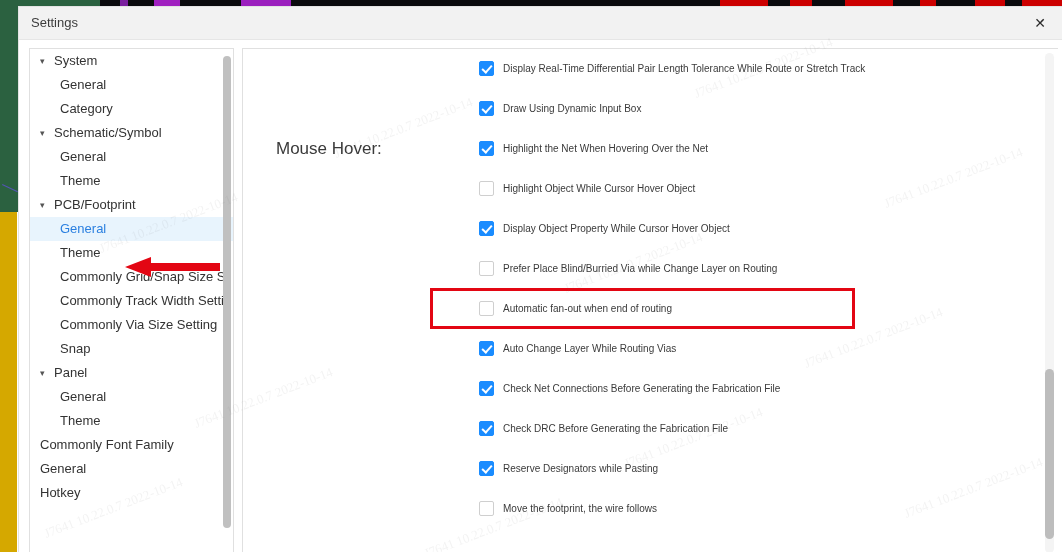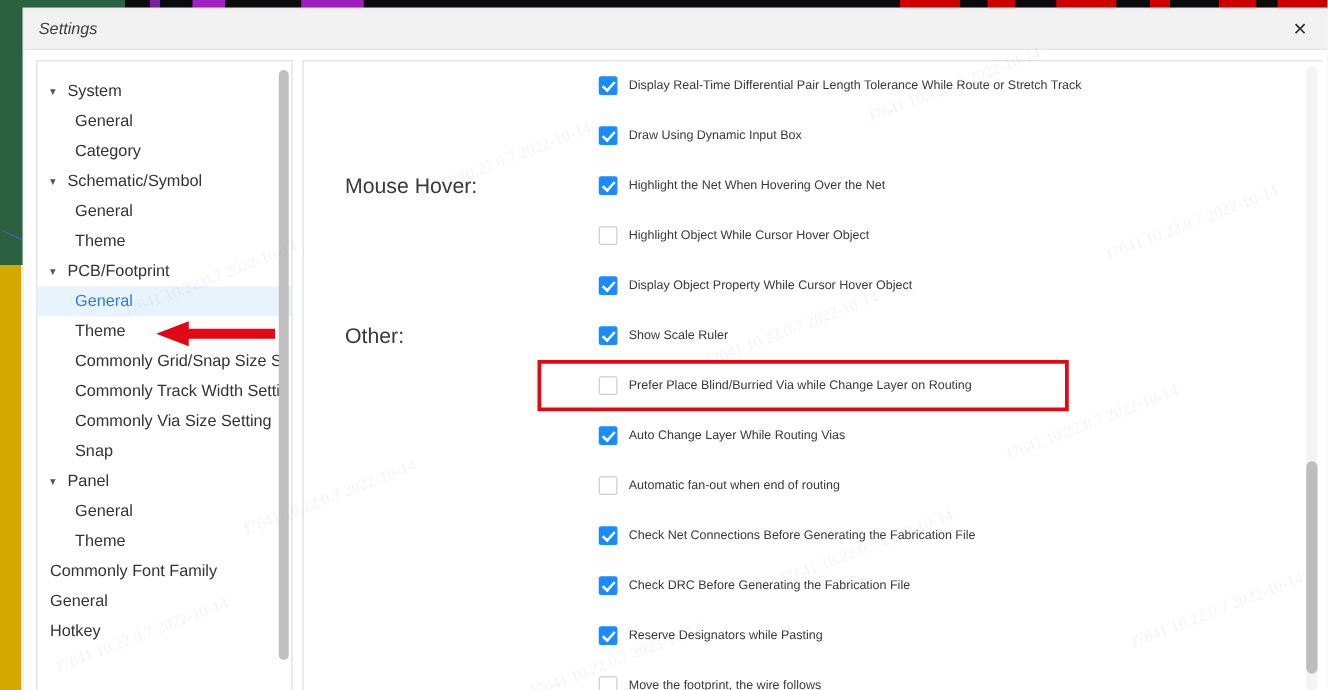--- a/index.html
+++ b/index.html
@@ -76,21 +76,20 @@
     height: 32px;
     background: #f2f2f2;
     border-bottom: 1px solid #e6e6e6;
   }
   #titlebar .title {
     position: absolute;
     left: 12px; top: 0;
     line-height: 32px;
     font-size: 13px;
     color: #3c3c3c;
-    font-style: italic;
   }
   #close-btn {
     position: absolute;
     right: 0; top: 0;
     width: 44px; height: 32px;
     display: flex;
     align-items: center;
     justify-content: center;
     font-size: 14px;
     color: #2b2b2b;
@@ -112,21 +111,20 @@
     height: 505px;
     border: 1px solid #e0e0e0;
     border-bottom: none;
     background: #ffffff;
     overflow: hidden;
   }
   #tree {
     position: absolute;
     left: 0; top: 0;
     width: 203px;
-    margin-top: 12px;
   }
   .tree-item {
     position: relative;
     height: 24px;
     line-height: 24px;
     font-size: 13px;
     color: #333333;
     white-space: nowrap;
     overflow: hidden;
     cursor: default;
@@ -352,35 +350,30 @@
             </div>
             <div class="opt-row">
               <div class="cbox off"></div>
               <div class="opt-label">Highlight Object While Cursor Hover Object</div>
             </div>
             <div class="opt-row">
               <div class="cbox on"></div>
               <div class="opt-label">Display Object Property While Cursor Hover Object</div>
             </div>
             <div class="opt-row">
-              <div class="opt-group-label">Other:</div>
-              <div class="cbox on"></div>
-              <div class="opt-label">Show Scale Ruler</div>
-            </div>
-            <div class="opt-row">
               <div class="cbox off"></div>
               <div class="opt-label">Prefer Place Blind/Burried Via while Change Layer on Routing</div>
             </div>
             <div class="opt-row">
-              <div class="cbox on"></div>
-              <div class="opt-label">Auto Change Layer While Routing Vias</div>
-            </div>
-            <div class="opt-row">
               <div class="cbox off"></div>
               <div class="opt-label">Automatic fan-out when end of routing</div>
+            </div>
+            <div class="opt-row">
+              <div class="cbox on"></div>
+              <div class="opt-label">Auto Change Layer While Routing Vias</div>
             </div>
             <div class="opt-row">
               <div class="cbox on"></div>
               <div class="opt-label">Check Net Connections Before Generating the Fabrication File</div>
             </div>
             <div class="opt-row">
               <div class="cbox on"></div>
               <div class="opt-label">Check DRC Before Generating the Fabrication File</div>
             </div>
             <div class="opt-row">

